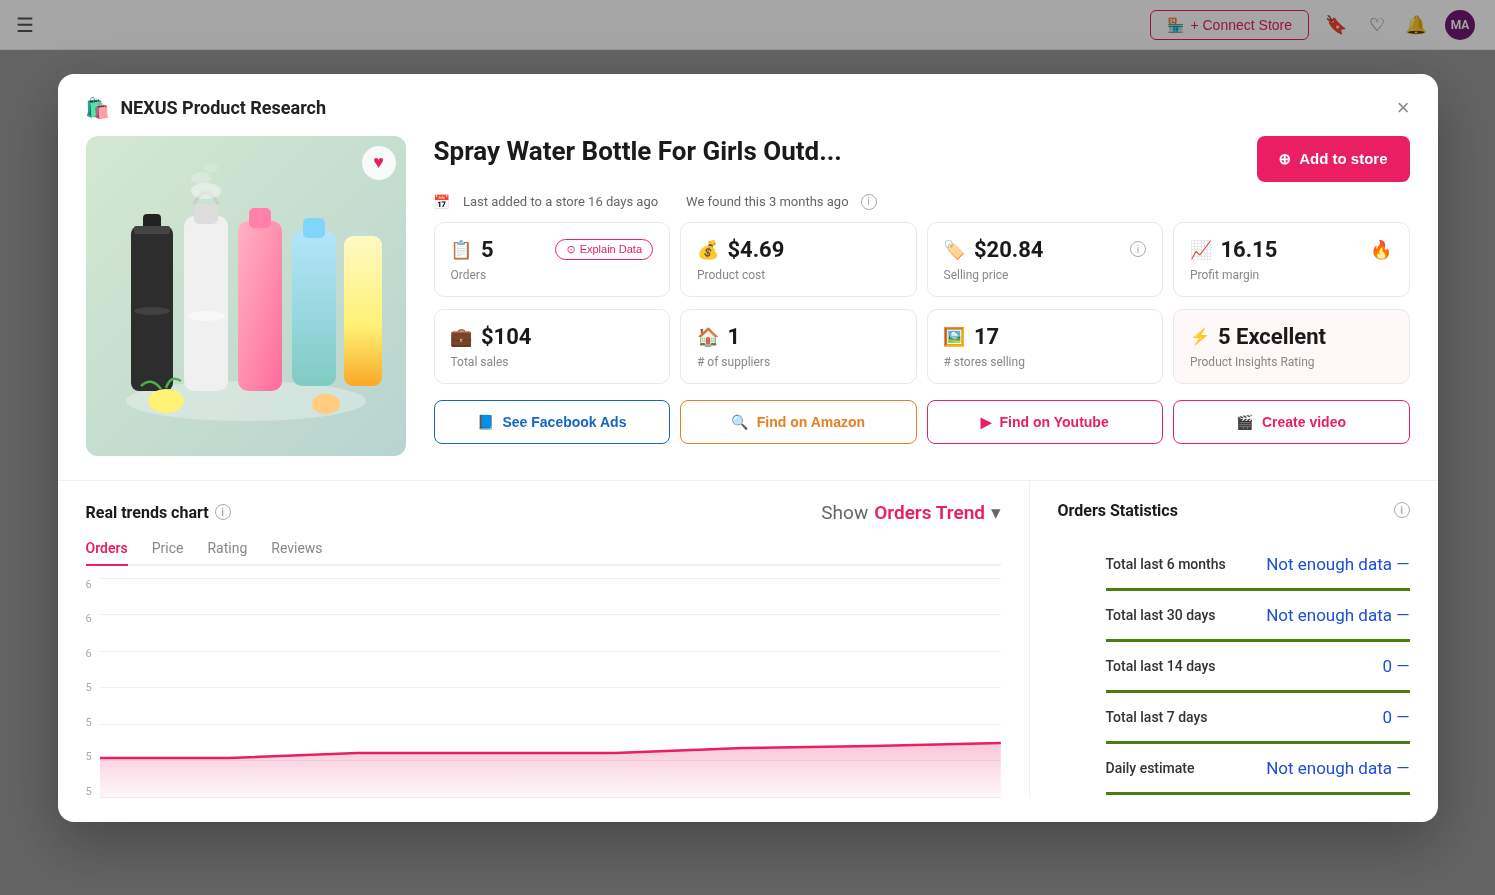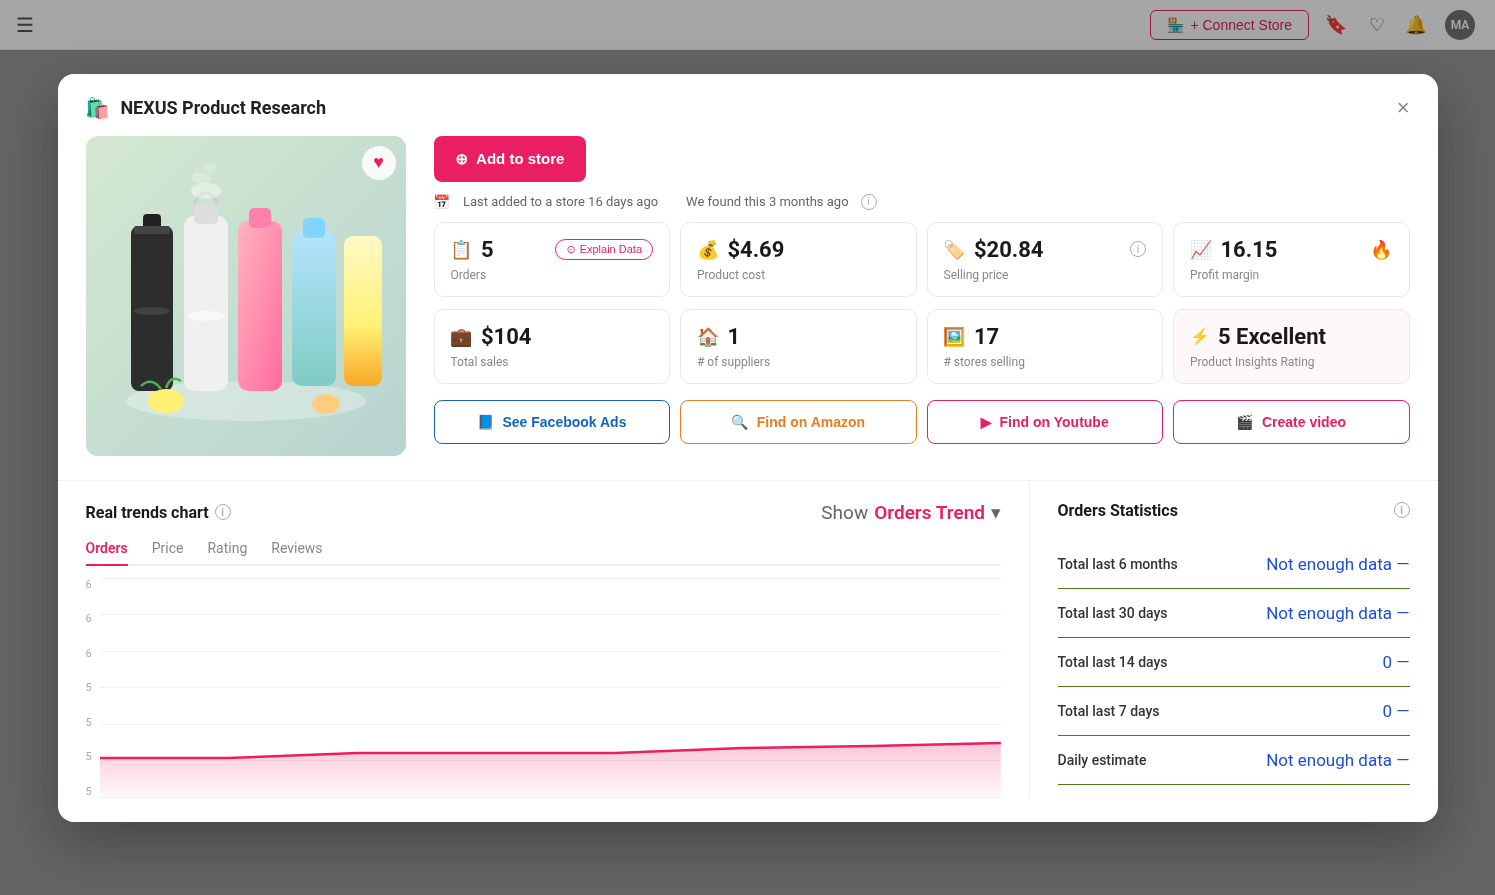--- a/index.html
+++ b/index.html
@@ -44,21 +44,21 @@
     .nav-icon {
       width: 24px; height: 24px;
       display: flex; align-items: center; justify-content: center;
       color: #555;
       font-size: 18px;
       cursor: pointer;
     }
     .avatar-circle {
       width: 30px; height: 30px;
       border-radius: 50%;
-      background: #737373;
+      background: #701a75;
       color: #fff;
       display: flex; align-items: center; justify-content: center;
       font-size: 12px;
       font-weight: 600;
     }
     .hamburger {
       position: fixed; top: 13px; left: 16px;
       font-size: 20px; color: #555; cursor: pointer; z-index: 2;
     }
 
@@ -360,22 +360,23 @@
       font-size: 16px; font-weight: 700; color: #1a1a1a;
       display: flex; align-items: center; gap: 6px;
       margin-bottom: 20px;
       justify-content: space-between;
     }
     .stats-row {
       display: flex;
       align-items: center;
       justify-content: space-between;
       padding: 14px 0;
-      border-bottom: 1px solid #4d7c0f;
+      border-bottom: 3px solid #4d7c0f;
       font-size: 14px;
+      margin-left: 48px;
     }
     .stats-row-label { color: #333; font-weight: 500; }
     .stats-row-value { color: #1d4ed8; font-size: 17px; }
 
     .info-circle {
       display: inline-flex;
       align-items: center;
       justify-content: center;
       width: 16px; height: 16px;
       border: 1.5px solid #aaa;
@@ -474,20 +475,21 @@
           <ellipse cx="240" cy="268" rx="14" ry="10" fill="#ffcc80"></ellipse>
 
           <path d="M75 253 Q65 240 55 250" fill="none" stroke="#4caf50" stroke-width="2.5"></path>
           <path d="M80 252 Q85 238 95 245" fill="none" stroke="#4caf50" stroke-width="2.5"></path>
         </svg>
         <button class="heart-btn">♥</button>
       </div>
 
       <div class="product-info">
         <div class="product-title-row">
+          <h1 class="product-title">Spray Water Bottle For Girls Outd...</h1>
           <button class="add-to-store-btn">
             <span>⊕</span>
             <span>Add to store</span>
           </button>
         </div>
 
         <div class="product-meta">
           <span class="meta-icon">📅</span>
           <span>Last added to a store 16 days ago</span>
           <span style="margin-left:16px;">We found this 3 months ago</span>

